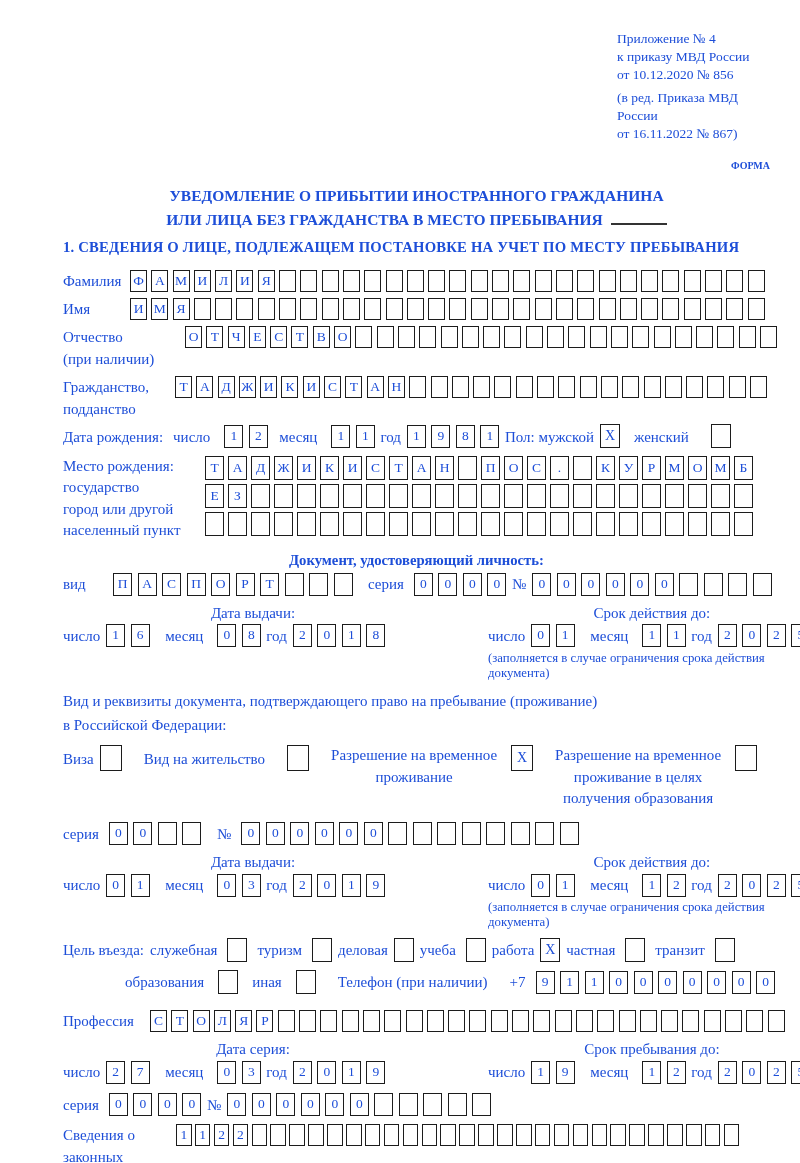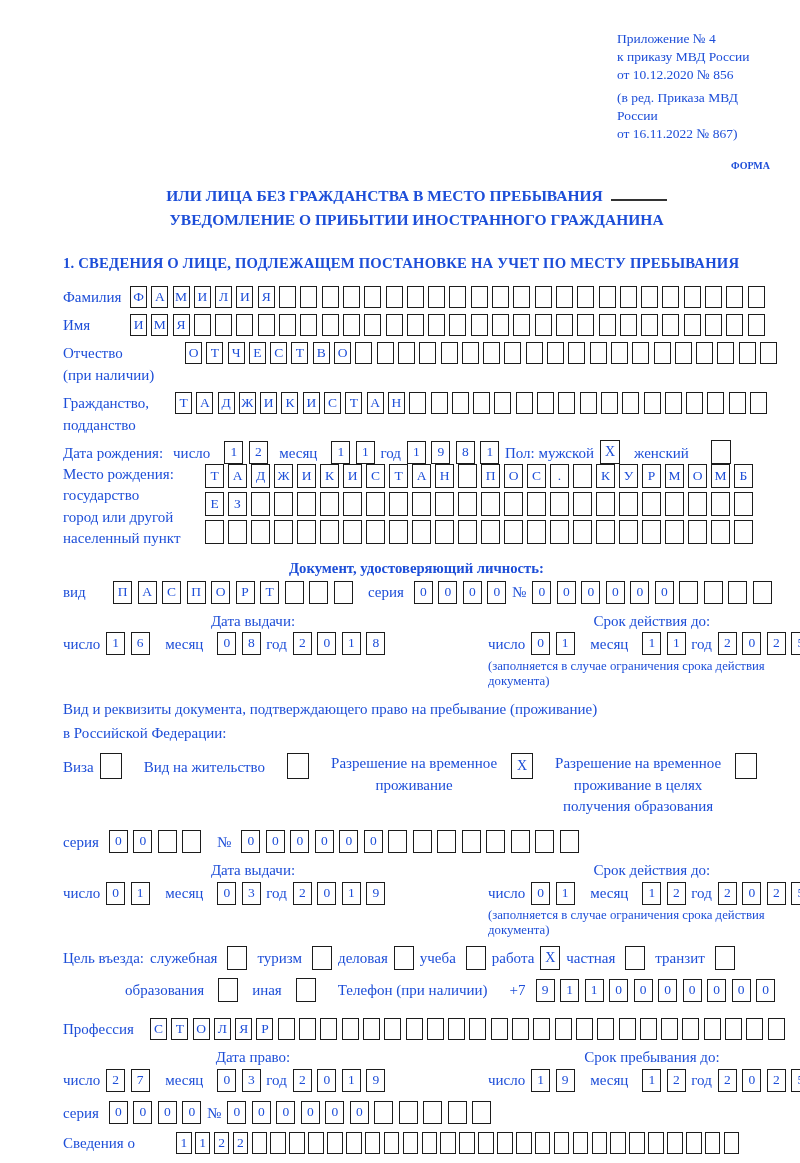--- a/index.html
+++ b/index.html
@@ -7,21 +7,21 @@
     width:800px;height:1163px;margin:0 auto;background:#fff;color:#1d4ed8;
     font-family:"Liberation Serif","DejaVu Serif",serif;
     box-sizing:border-box;padding:30px 30px 0 63px;overflow:hidden;
   }
   .pre{white-space:pre-line;}
   .appendix{margin-left:554px;font-size:13.5px;line-height:1.34;}
   .edition{margin-left:554px;font-size:13.5px;line-height:1.34;margin-top:5px;}
   .forma{text-align:right;font-weight:bold;font-size:10px;margin-top:17px;}
   .title{text-align:center;font-weight:bold;font-size:15.5px;line-height:1.5;margin-top:13px;}
   .blank{display:inline-block;width:56px;border-bottom:2px solid #333;height:14px;margin-left:8px;}
-  .sec{font-weight:bold;font-size:14.7px;margin-top:24px;letter-spacing:.2px;}
+  .sec{font-weight:bold;font-size:14.7px;margin-top:8px;letter-spacing:.2px;}
 
   .row{display:flex;align-items:flex-start;margin-top:6px;}
   .lbl{font-size:15px;line-height:22px;flex-shrink:0;}
   .cellrow{white-space:nowrap;line-height:0;}
   .cell{
     display:inline-block;box-sizing:border-box;width:17px;height:22px;
     border:1.6px solid #1c1c1c;margin-right:4.3px;text-align:center;
     font-size:13.5px;line-height:19px;vertical-align:top;background:#fff;
   }
   .lg .cell{width:19px;height:23px;margin-right:5.5px;line-height:20px;}
@@ -53,22 +53,22 @@
 <div class="page">
 
   <div class="appendix pre">Приложение № 4
 к приказу МВД России
 от 10.12.2020 № 856</div>
   <div class="edition pre">(в ред. Приказа МВД России
 от 16.11.2022 № 867)</div>
   <div class="forma">ФОРМА</div>
 
   <div class="title">
+    <div>УВЕДОМЛЕНИЕ О ПРИБЫТИИ ИНОСТРАННОГО ГРАЖДАНИНА</div>
     <div><span>ИЛИ ЛИЦА БЕЗ ГРАЖДАНСТВА В МЕСТО ПРЕБЫВАНИЯ</span><span class="blank"></span></div>
-    <div>УВЕДОМЛЕНИЕ О ПРИБЫТИИ ИНОСТРАННОГО ГРАЖДАНИНА</div>
   </div>
 
   <div class="sec">1. СВЕДЕНИЯ О ЛИЦЕ, ПОДЛЕЖАЩЕМ ПОСТАНОВКЕ НА УЧЕТ ПО МЕСТУ ПРЕБЫВАНИЯ</div>
 
   <div class="row" style="margin-top:14px;">
     <span class="lbl" style="width:67px;">Фамилия</span>
     <span class="cellrow"><span class="cell">Ф</span><span class="cell">А</span><span class="cell">М</span><span class="cell">И</span><span class="cell">Л</span><span class="cell">И</span><span class="cell">Я</span><span class="cell"></span><span class="cell"></span><span class="cell"></span><span class="cell"></span><span class="cell"></span><span class="cell"></span><span class="cell"></span><span class="cell"></span><span class="cell"></span><span class="cell"></span><span class="cell"></span><span class="cell"></span><span class="cell"></span><span class="cell"></span><span class="cell"></span><span class="cell"></span><span class="cell"></span><span class="cell"></span><span class="cell"></span><span class="cell"></span><span class="cell"></span><span class="cell"></span><span class="cell"></span></span>
   </div>
 
   <div class="row">
@@ -103,21 +103,21 @@
     <span class="cellrow lg"><span class="cell">1</span><span class="cell">9</span><span class="cell">8</span><span class="cell">1</span></span>
     <span class="lbl">Пол: мужской</span>
       <span class="gap6"></span>
     <span class="cellrow cb-sm"><span class="cell">X</span></span>
       <span class="gap14"></span>
     <span class="lbl">женский</span>
       <span class="gap22"></span>
     <span class="cellrow cb-sm"><span class="cell"></span></span>
   </div>
 
-  <div class="row" style="margin-top:0;">
+  <div class="row" style="margin-top:8px;">
     <span class="lbl pre" style="width:142px;line-height:21.5px;">Место рождения:
 государство
 город или другой
 населенный пункт</span>
     <span>
       <span class="cellrow sp" style="display:block;"><span class="cell">Т</span><span class="cell">А</span><span class="cell">Д</span><span class="cell">Ж</span><span class="cell">И</span><span class="cell">К</span><span class="cell">И</span><span class="cell">С</span><span class="cell">Т</span><span class="cell">А</span><span class="cell">Н</span><span class="cell"></span><span class="cell">П</span><span class="cell">О</span><span class="cell">С</span><span class="cell">.</span><span class="cell"></span><span class="cell">К</span><span class="cell">У</span><span class="cell">Р</span><span class="cell">М</span><span class="cell">О</span><span class="cell">М</span><span class="cell">Б</span></span>
       <span class="cellrow sp" style="display:block;margin-top:4px;"><span class="cell">Е</span><span class="cell">З</span><span class="cell"></span><span class="cell"></span><span class="cell"></span><span class="cell"></span><span class="cell"></span><span class="cell"></span><span class="cell"></span><span class="cell"></span><span class="cell"></span><span class="cell"></span><span class="cell"></span><span class="cell"></span><span class="cell"></span><span class="cell"></span><span class="cell"></span><span class="cell"></span><span class="cell"></span><span class="cell"></span><span class="cell"></span><span class="cell"></span><span class="cell"></span><span class="cell"></span></span>
       <span class="cellrow sp" style="display:block;margin-top:4px;"><span class="cell"></span><span class="cell"></span><span class="cell"></span><span class="cell"></span><span class="cell"></span><span class="cell"></span><span class="cell"></span><span class="cell"></span><span class="cell"></span><span class="cell"></span><span class="cell"></span><span class="cell"></span><span class="cell"></span><span class="cell"></span><span class="cell"></span><span class="cell"></span><span class="cell"></span><span class="cell"></span><span class="cell"></span><span class="cell"></span><span class="cell"></span><span class="cell"></span><span class="cell"></span><span class="cell"></span></span>
     </span>
   </div>
@@ -286,21 +286,21 @@
     <span class="cellrow lg"><span class="cell">9</span><span class="cell">1</span><span class="cell">1</span><span class="cell">0</span><span class="cell">0</span><span class="cell">0</span><span class="cell">0</span><span class="cell">0</span><span class="cell">0</span><span class="cell">0</span></span>
   </div>
 
   <div class="row" style="margin-top:16px;">
     <span class="lbl" style="width:87px;">Профессия</span>
     <span class="cellrow"><span class="cell">С</span><span class="cell">Т</span><span class="cell">О</span><span class="cell">Л</span><span class="cell">Я</span><span class="cell">Р</span><span class="cell"></span><span class="cell"></span><span class="cell"></span><span class="cell"></span><span class="cell"></span><span class="cell"></span><span class="cell"></span><span class="cell"></span><span class="cell"></span><span class="cell"></span><span class="cell"></span><span class="cell"></span><span class="cell"></span><span class="cell"></span><span class="cell"></span><span class="cell"></span><span class="cell"></span><span class="cell"></span><span class="cell"></span><span class="cell"></span><span class="cell"></span><span class="cell"></span><span class="cell"></span><span class="cell"></span></span>
   </div>
 
   <div class="twocol">
     <div class="col-l">
-      <div class="grp-h" style="width:380px;">Дата право:</div>
+      <div class="grp-h" style="width:380px;">Дата серия:</div>
       <div class="daterow">
         <span class="lbl">число</span>
           <span class="gap6"></span>
         <span class="cellrow lg"><span class="cell">2</span><span class="cell">7</span></span>
           <span class="gap10"></span>
         <span class="lbl">месяц</span>
           <span class="gap14"></span>
         <span class="cellrow lg"><span class="cell">0</span><span class="cell">3</span></span>
         <span class="lbl">год</span>
           <span class="gap6"></span>

